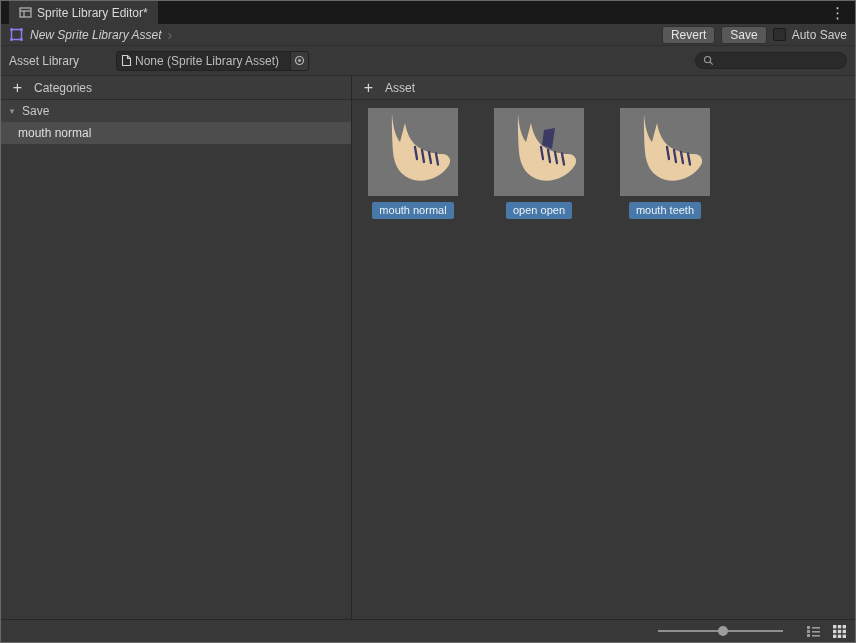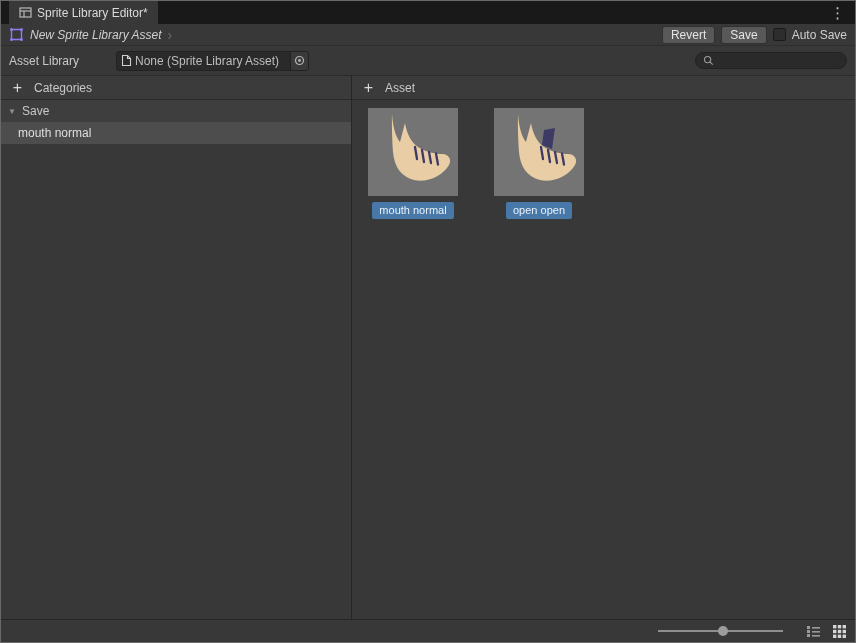--- a/index.html
+++ b/index.html
@@ -171,20 +171,28 @@
         <div class="card">
           <div class="thumb">
             <svg width="90" height="88" viewBox="0 0 90 88">
               <use href="#jaw-sprite"></use>
               <use href="#jaw-open-extra"></use>
             </svg>
           </div>
           <div class="pill">open open</div>
         </div>
 
+        <div class="card">
+          <div class="thumb">
+            <svg width="90" height="88" viewBox="0 0 90 88">
+              <use href="#jaw-sprite"></use>
+            </svg>
+          </div>
+          <div class="pill">mouth teeth</div>
+        </div>
 
       </div>
     </div>
   </div>
 
   <div class="bottom-bar">
     <div class="slider">
       <div class="track"></div>
       <div class="handle"></div>
     </div>

